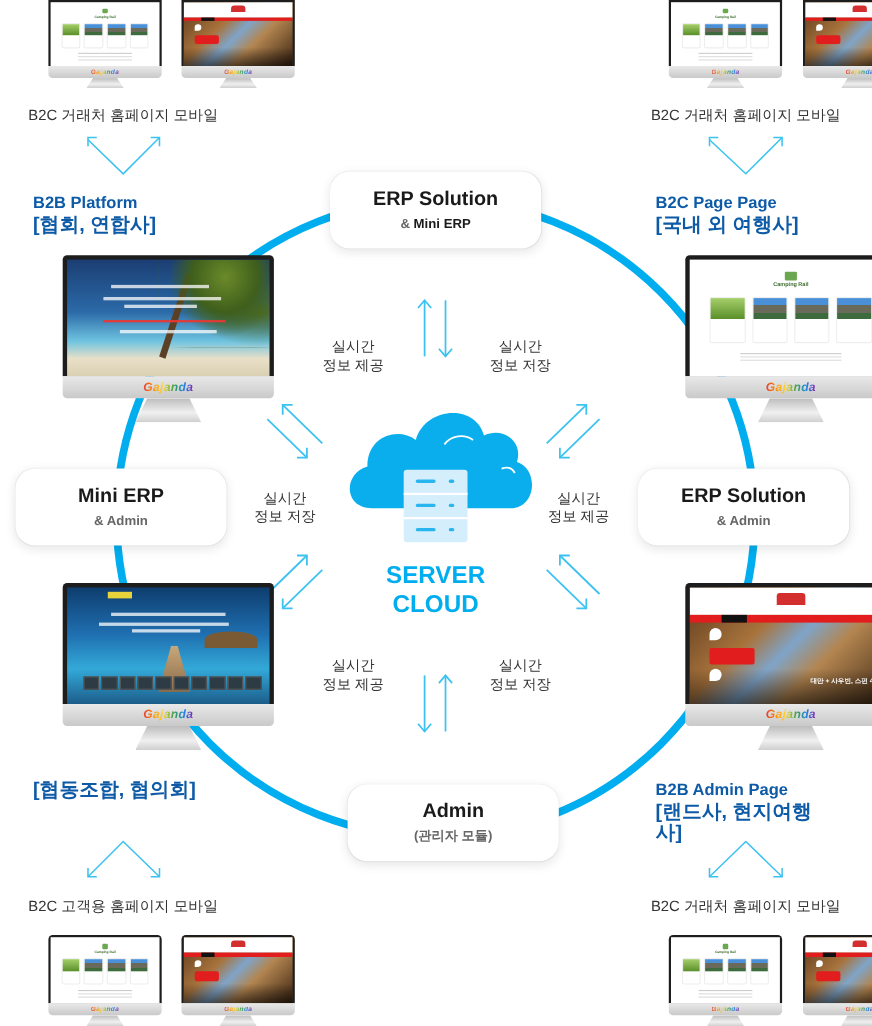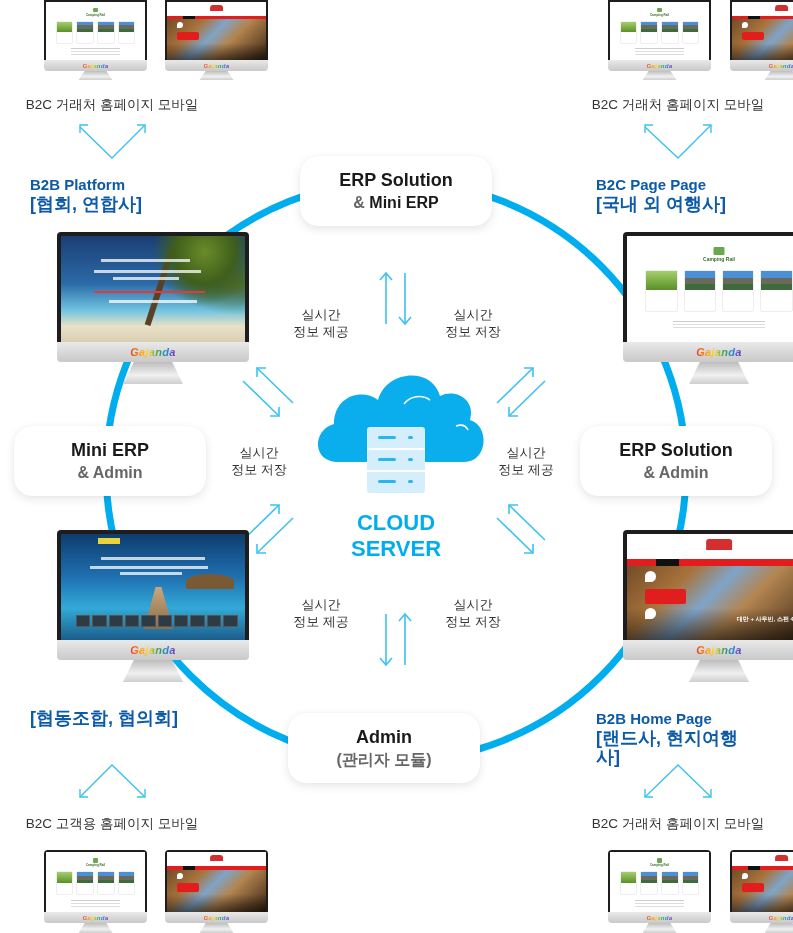--- a/index.html
+++ b/index.html
@@ -7,21 +7,21 @@
   body { position: relative; font-family: "Liberation Sans", "DejaVu Sans", sans-serif; color: #222; }
 
   #ring { position: absolute; left: 0; top: 0; width: 793px; height: 933px; }
 
   .node-box {
     position: absolute; background: #fff; border-radius: 18px;
     box-shadow: 0 3px 10px rgba(0,0,0,0.10), 0 0 1px rgba(0,0,0,0.08);
     text-align: center; display: flex; flex-direction: column; justify-content: center; align-items: center;
   }
   .node-title { font-size: 18px; font-weight: 700; color: #1a1a1a; line-height: 24px; }
-  .node-sub { font-size: 16px; font-weight: 700; color: #666; line-height: 22px; }
+  .node-sub { font-size: 12px; font-weight: 700; color: #666; line-height: 22px; }
   .node-sub .dark { color: #1a1a1a; }
 
   .platform-label { position: absolute; color: #0d5aa7; font-weight: 700; }
   .platform-label .t1 { font-size: 15px; line-height: 20px; }
   .platform-label .t2 { font-size: 18px; line-height: 19px; }
 
   .device-caption { position: absolute; font-size: 13.5px; color: #333; text-align: center; white-space: nowrap; }
 
   .flow-label { position: absolute; font-size: 13px; color: #333; text-align: center; line-height: 17px; }
 
@@ -164,37 +164,37 @@
     <rect x="378" y="436" width="18" height="3" rx="1.5" fill="#29b6ef"></rect>
       <rect x="408" y="436" width="5" height="3" rx="1.5" fill="#29b6ef"></rect>
     <rect x="378" y="458" width="18" height="3" rx="1.5" fill="#29b6ef"></rect>
       <rect x="408" y="458" width="5" height="3" rx="1.5" fill="#29b6ef"></rect>
     <rect x="378" y="480" width="18" height="3" rx="1.5" fill="#29b6ef"></rect>
       <rect x="408" y="480" width="5" height="3" rx="1.5" fill="#29b6ef"></rect>
   </g>
 </svg>
 
 <div class="cloud-text" style="left:336px; top:510px;">
+  <div>SERVER</div>
   <div>CLOUD</div>
-  <div>SERVER</div>
 </div>
 
 <div class="node-box" style="left:300px; top:156px; width:192px; height:70px;">
   <div class="node-title">ERP Solution</div>
   <div class="node-sub"><span>&amp; </span><span class="dark">Mini ERP</span></div>
 </div>
 <div class="node-box" style="left:14px; top:426px; width:192px; height:70px;">
   <div class="node-title">Mini ERP</div>
   <div class="node-sub">&amp; Admin</div>
 </div>
 <div class="node-box" style="left:580px; top:426px; width:192px; height:70px;">
   <div class="node-title">ERP Solution</div>
   <div class="node-sub">&amp; Admin</div>
 </div>
-<div class="node-box" style="left:288px; top:713px; width:192px; height:70px;">
+<div class="node-box" style="left:316px; top:713px; width:192px; height:70px;">
   <div class="node-title">Admin</div>
   <div class="node-sub">(관리자 모듈)</div>
 </div>
 
 <div class="flow-label" style="left:282px; top:306px; width:78px;">
   <div>실시간</div>
   <div>정보 제공</div>
 </div>
 <div class="flow-label" style="left:434px; top:306px; width:78px;">
   <div>실시간</div>
@@ -222,21 +222,21 @@
   <div class="t2">[협회, 연합사]</div>
 </div>
 <div class="platform-label" style="left:596px; top:175px; width:165px;">
   <div class="t1">B2C Page Page</div>
   <div class="t2">[국내 외 여행사]</div>
 </div>
 <div class="platform-label" style="left:30px; top:709px; width:165px;">
   <div class="t2">[협동조합, 협의회]</div>
 </div>
 <div class="platform-label" style="left:596px; top:709px; width:165px;">
-  <div class="t1">B2B Home Page</div>
+  <div class="t1">B2B Admin Page</div>
   <div class="t2">[랜드사, 현지여행사]</div>
 </div>
 
 <div class="device-caption" style="left:12px; top:96px; width:200px;">B2C 거래처 홈페이지 모바일</div>
 <div class="device-caption" style="left:578px; top:96px; width:200px;">B2C 거래처 홈페이지 모바일</div>
 <div class="device-caption" style="left:12px; top:815px; width:200px;">B2C 고객용 홈페이지 모바일</div>
 <div class="device-caption" style="left:578px; top:815px; width:200px;">B2C 거래처 홈페이지 모바일</div>
 
 <div class="monitor" style="left:15px; top:232px; width:192px; height:152px;">
   <div class="bezel" style="height:110px;">

